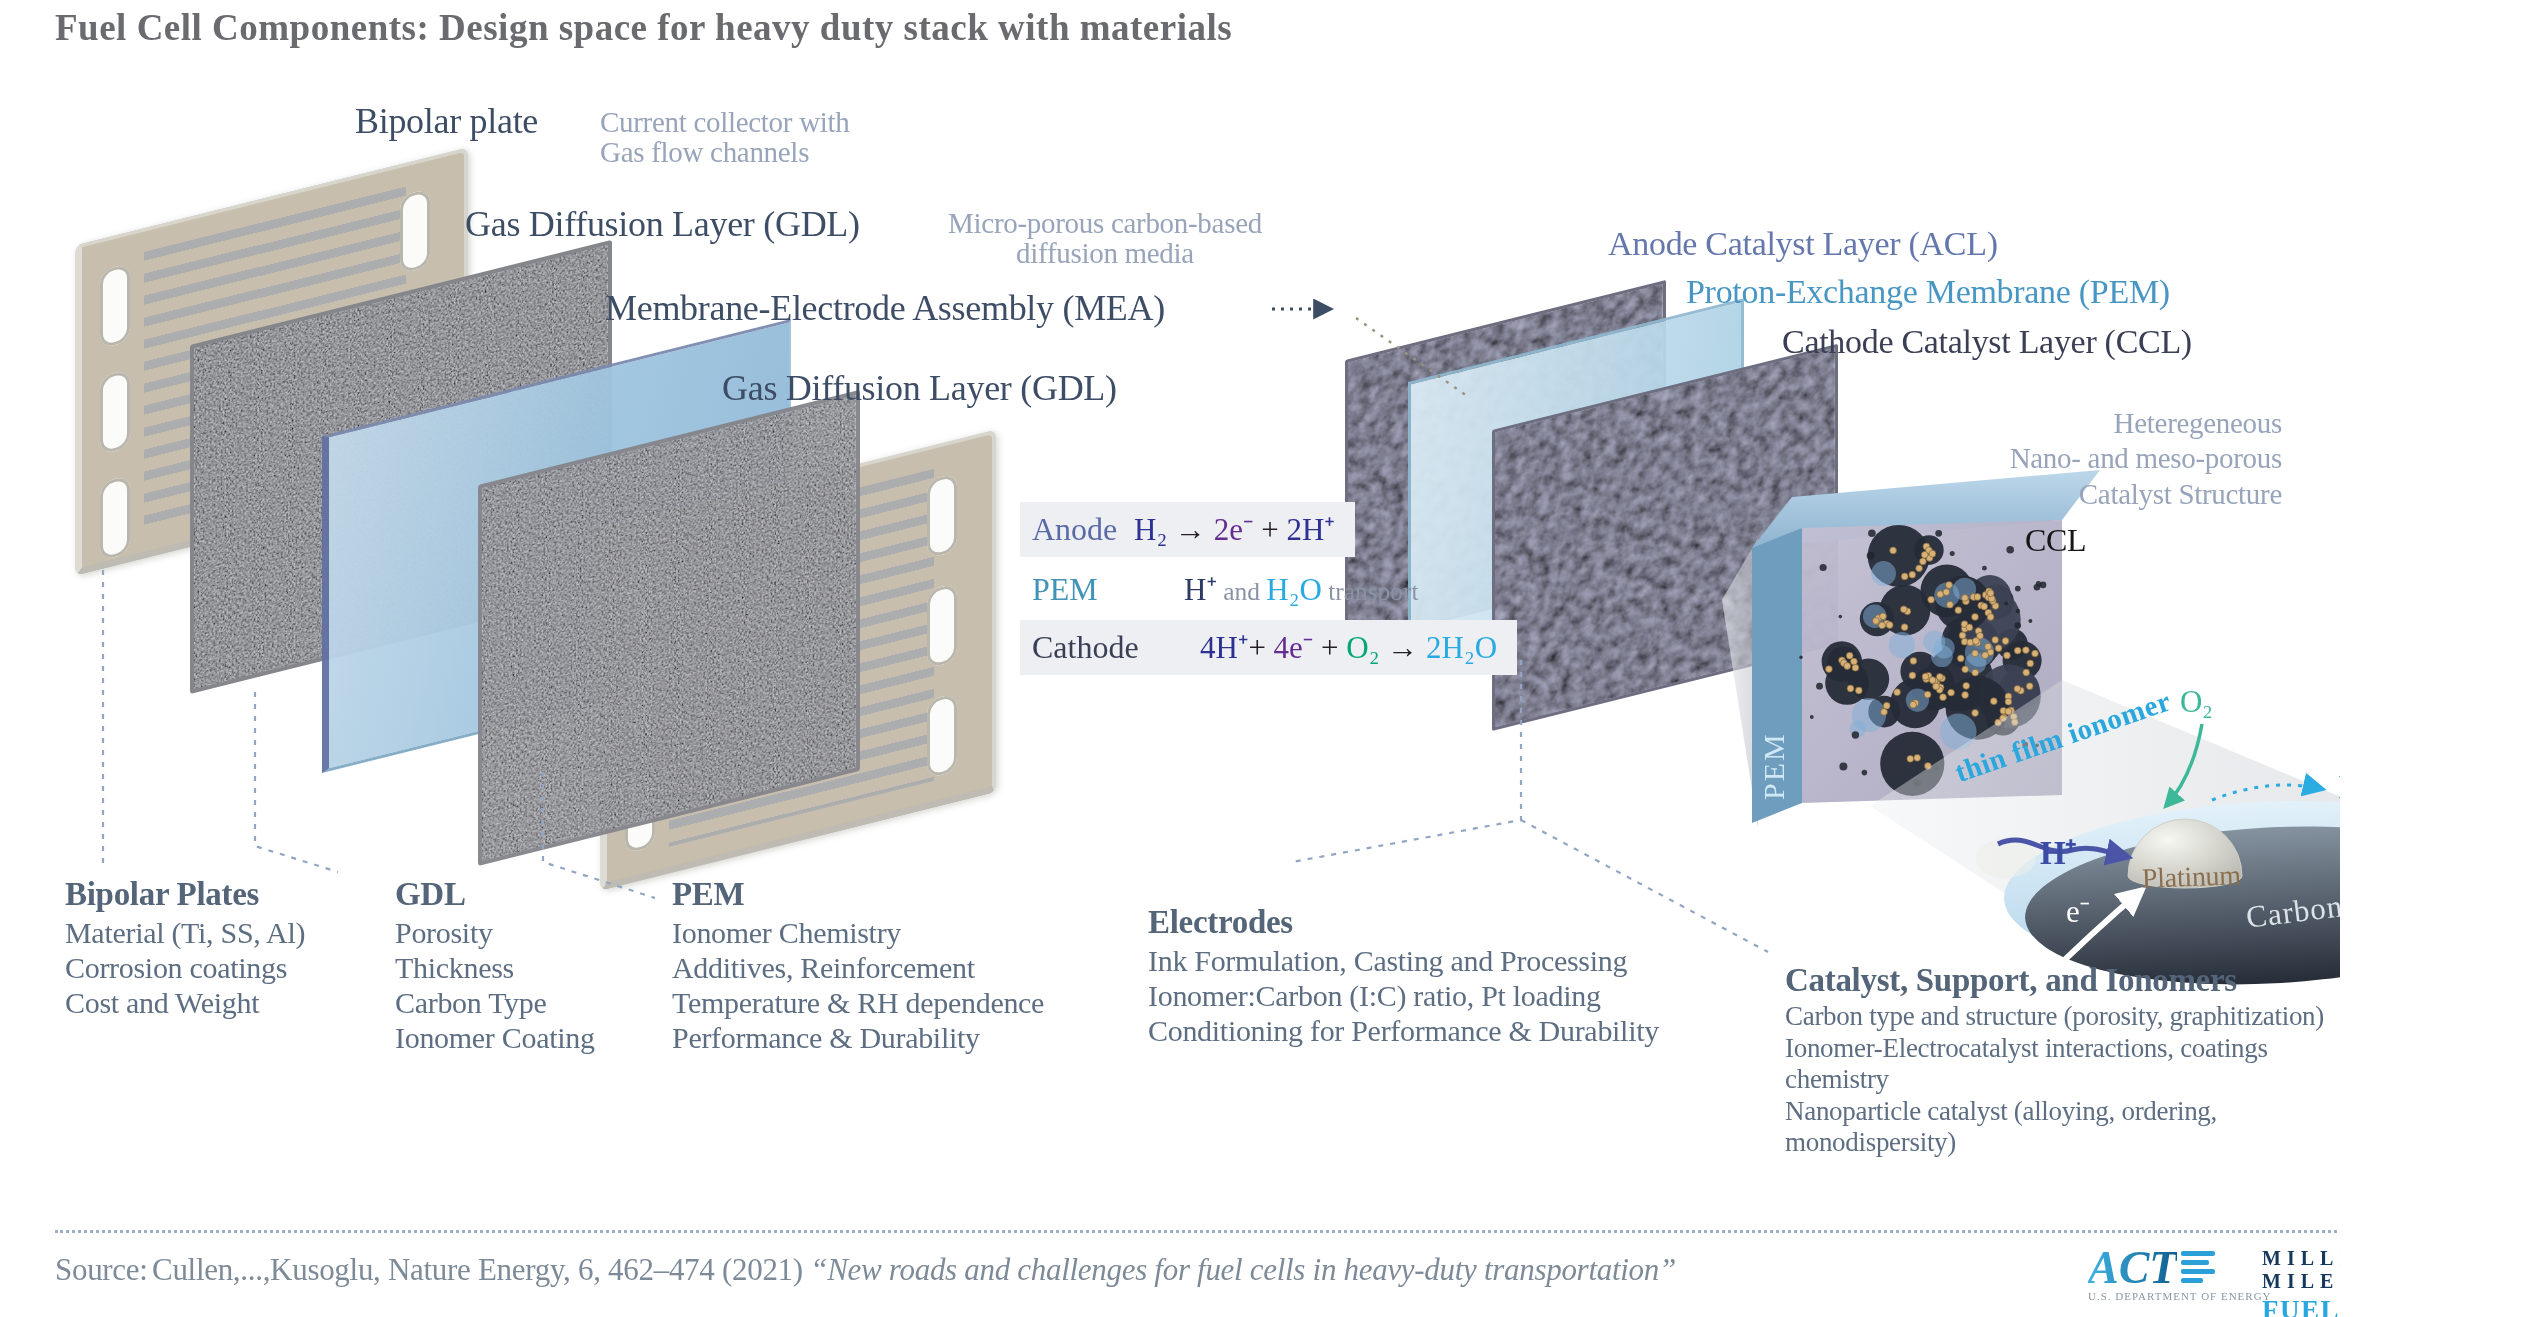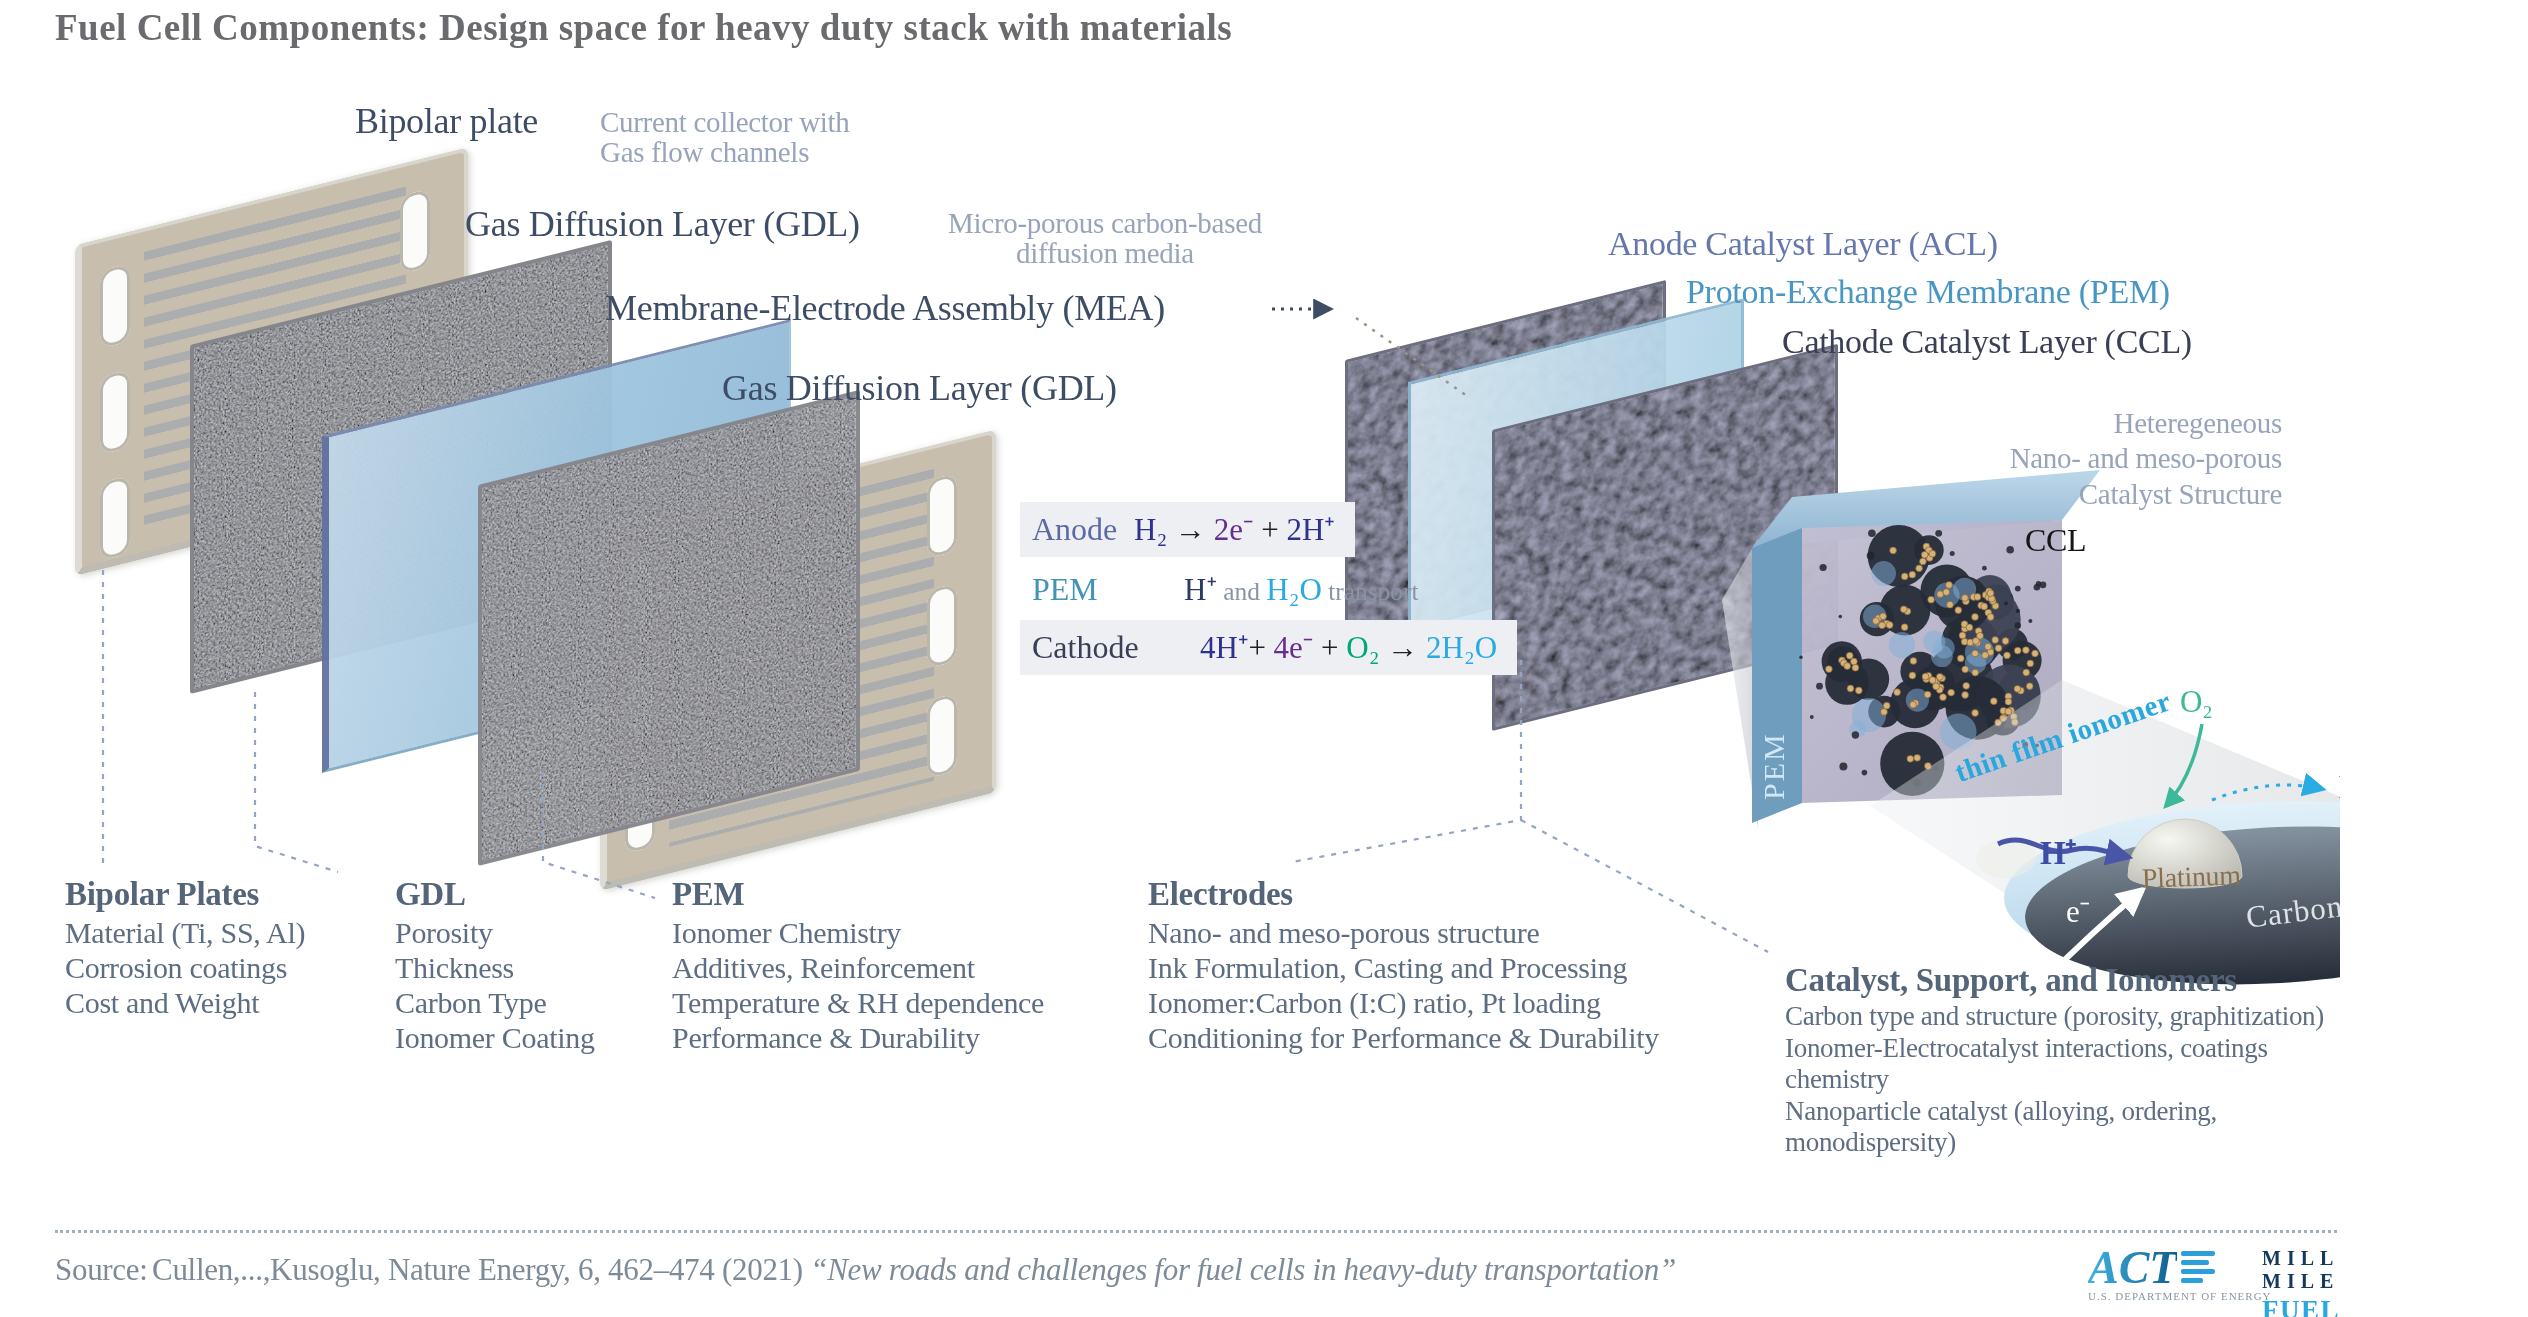--- a/index.html
+++ b/index.html
@@ -480,24 +480,23 @@
   </div>
   <div class="col" style="left:672px;top:876px">
     <div class="col-h">PEM</div>
     <div>
         <div class="col-item">Ionomer Chemistry</div>
         <div class="col-item">Additives, Reinforcement</div>
         <div class="col-item">Temperature &amp; RH dependence</div>
         <div class="col-item">Performance &amp; Durability</div>
       </div>
   </div>
-  <div class="col" style="left:1148px;top:876px">
+  <div class="col" style="left:1148px;top:904px">
     <div class="col-h">Electrodes</div>
     <div>
-        <div class="col-item">Nano- and meso-porous structure</div>
         <div class="col-item">Ink Formulation, Casting and Processing</div>
         <div class="col-item">Ionomer:Carbon (I:C) ratio, Pt loading</div>
         <div class="col-item">Conditioning for Performance &amp; Durability</div>
       </div>
   </div>
   <div class="col col5" style="left:1785px;top:962px">
     <div class="col-h">Catalyst, Support, and Ionomers</div>
     <div>
         <div class="col-item">Carbon type and structure (porosity, graphitization)</div>
         <div class="col-item">Ionomer-Electrocatalyst interactions, coatings chemistry</div>

